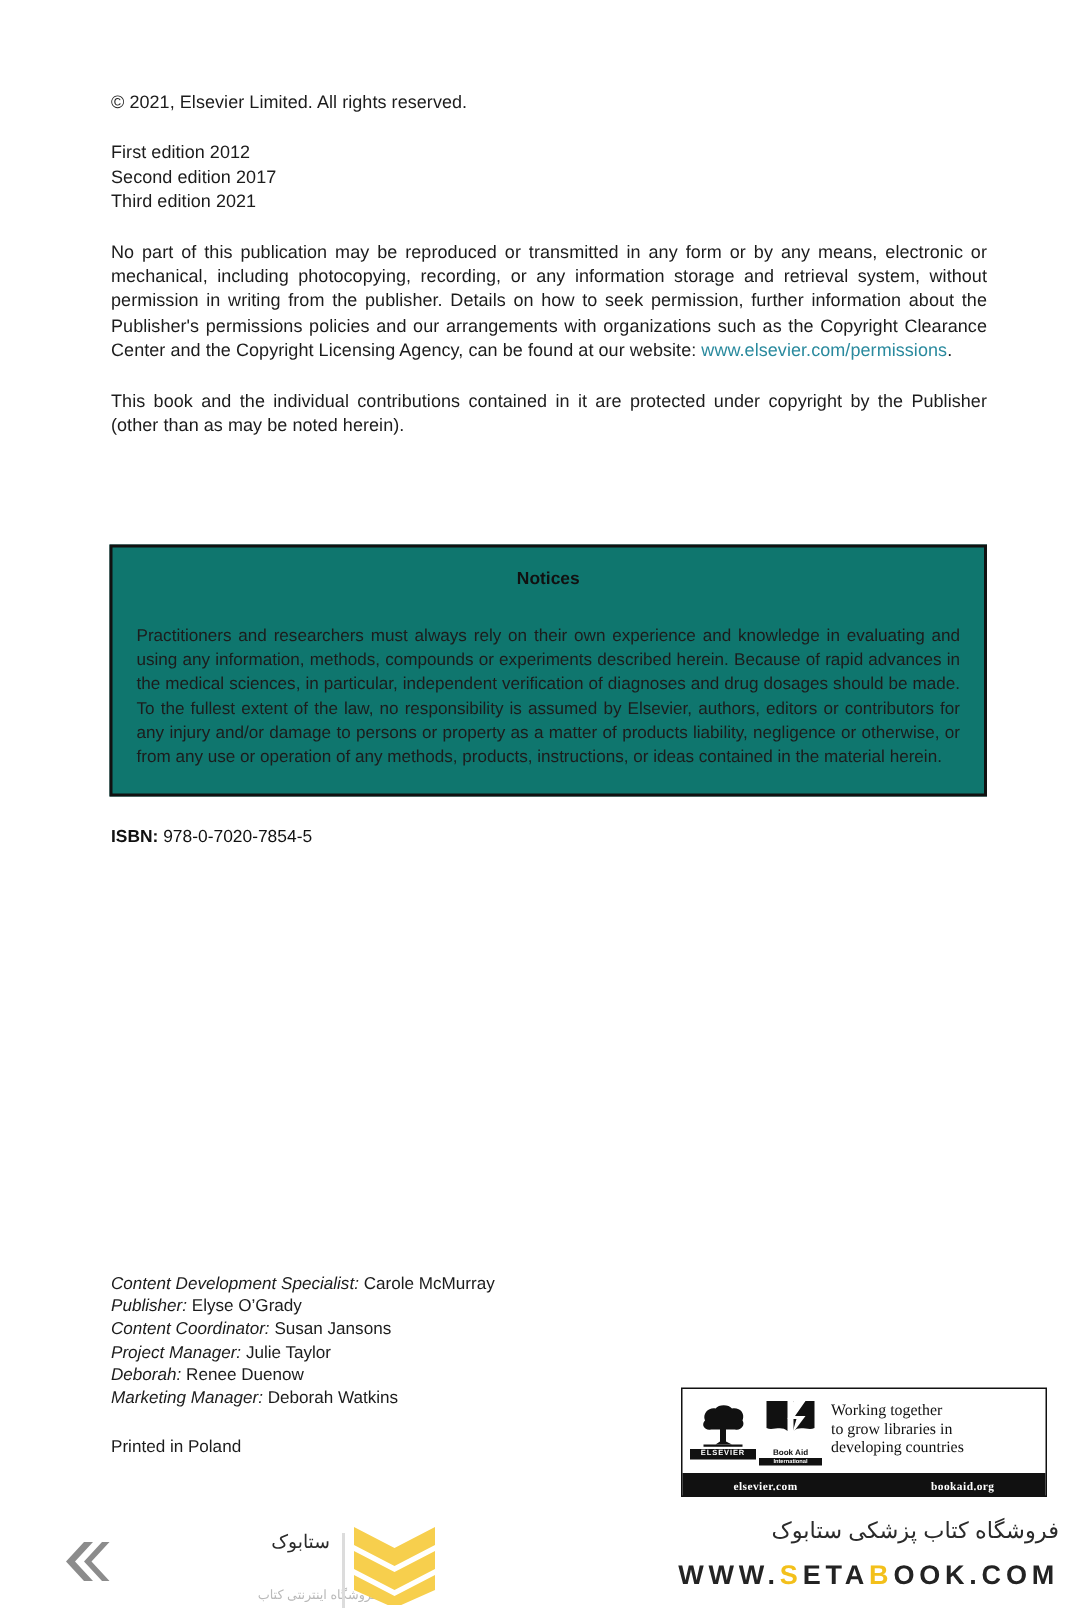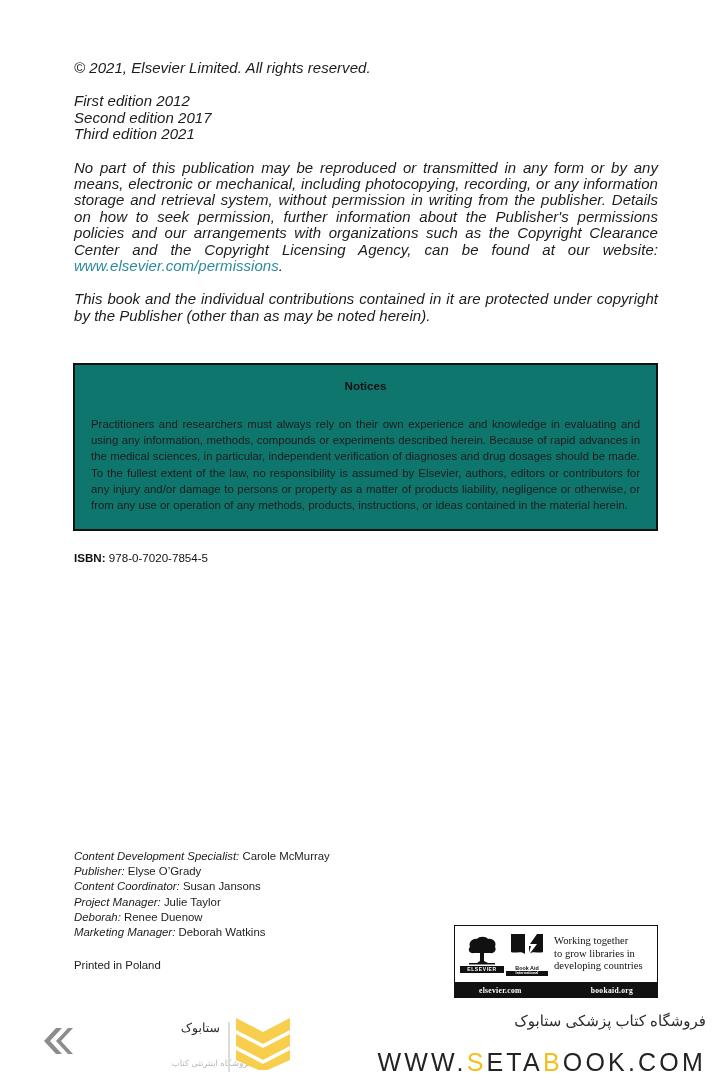--- a/index.html
+++ b/index.html
@@ -26,26 +26,25 @@
 
   .content {
     position: absolute;
     left: 74px;
     top: 60px;
     width: 584px;
   }
 
   p, .line {
     margin: 0;
-    font-size: 15px;
+    font-size: 12px;
     line-height: 16.4px;
     text-align: justify;
     color: #1c1c1c;
     letter-spacing: 0.04px;
-    font-style: italic;
   }
 
   .copyright-line {
     margin-bottom: 17px;
     text-align: left;
   }
 
   .editions {
     margin-bottom: 17px;
   }
@@ -117,21 +116,21 @@
     top: 959px;
     font-size: 11.4px;
     color: #1c1c1c;
   }
 
   
   .bookaid-block {
     position: absolute;
     left: 454px;
     top: 925px;
-    width: 204px;
+    width: 244px;
     height: 73px;
     border: 1px solid #111;
     box-sizing: border-box;
     background: #ffffff;
   }
   .bookaid-top {
     display: flex;
     align-items: center;
     height: 56px;
     padding: 0 5px;
@@ -244,26 +243,25 @@
     width: 440px;
     text-align: right;
   }
   .footer-fa {
     font-size: 15px;
     color: #2b2b2b;
     direction: rtl;
     line-height: 26px;
   }
   .footer-url {
-    font-size: 25px;
+    font-size: 18px;
     letter-spacing: 3.2px;
     color: #232323;
     line-height: 32px;
-    font-weight: 400;
-    margin-top: 12px;
+    font-weight: 700;
   }
   .footer-url .hl { color: #f3c01b; }
   .divider {
     position: absolute;
     left: 194px;
     top: 14px;
     width: 2px;
     height: 50px;
     background: #dcdcdc;
   }

